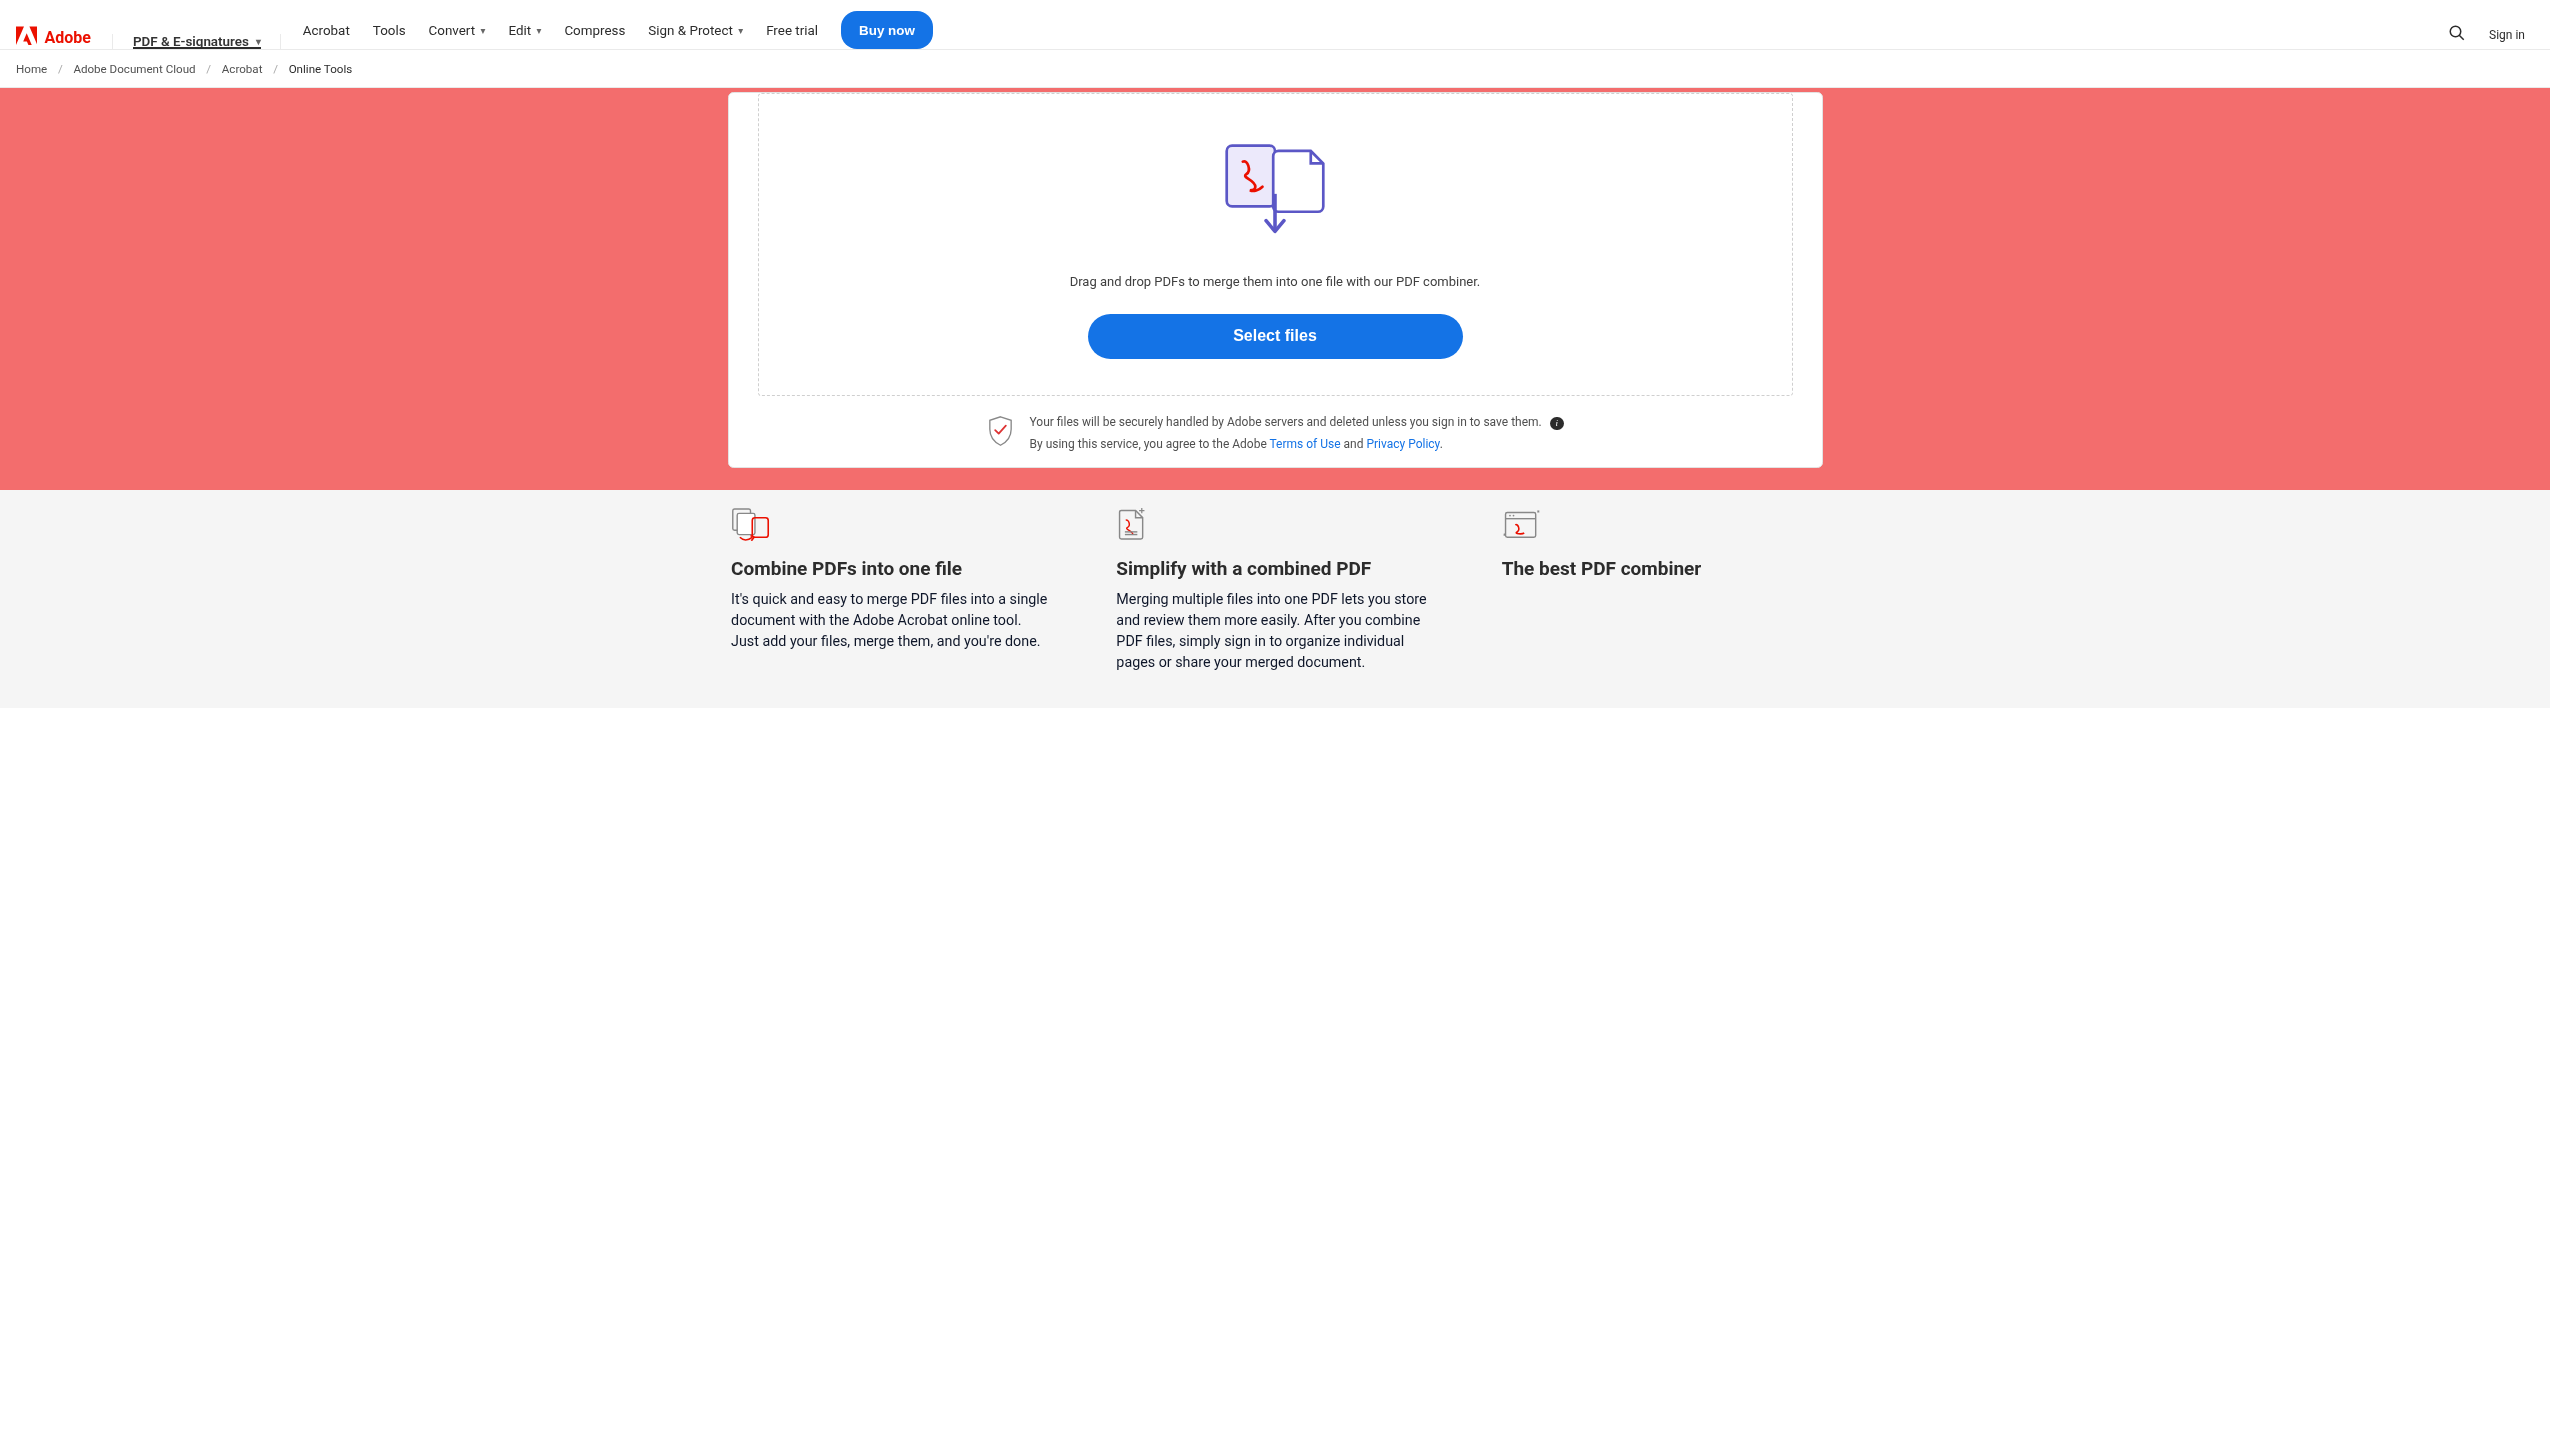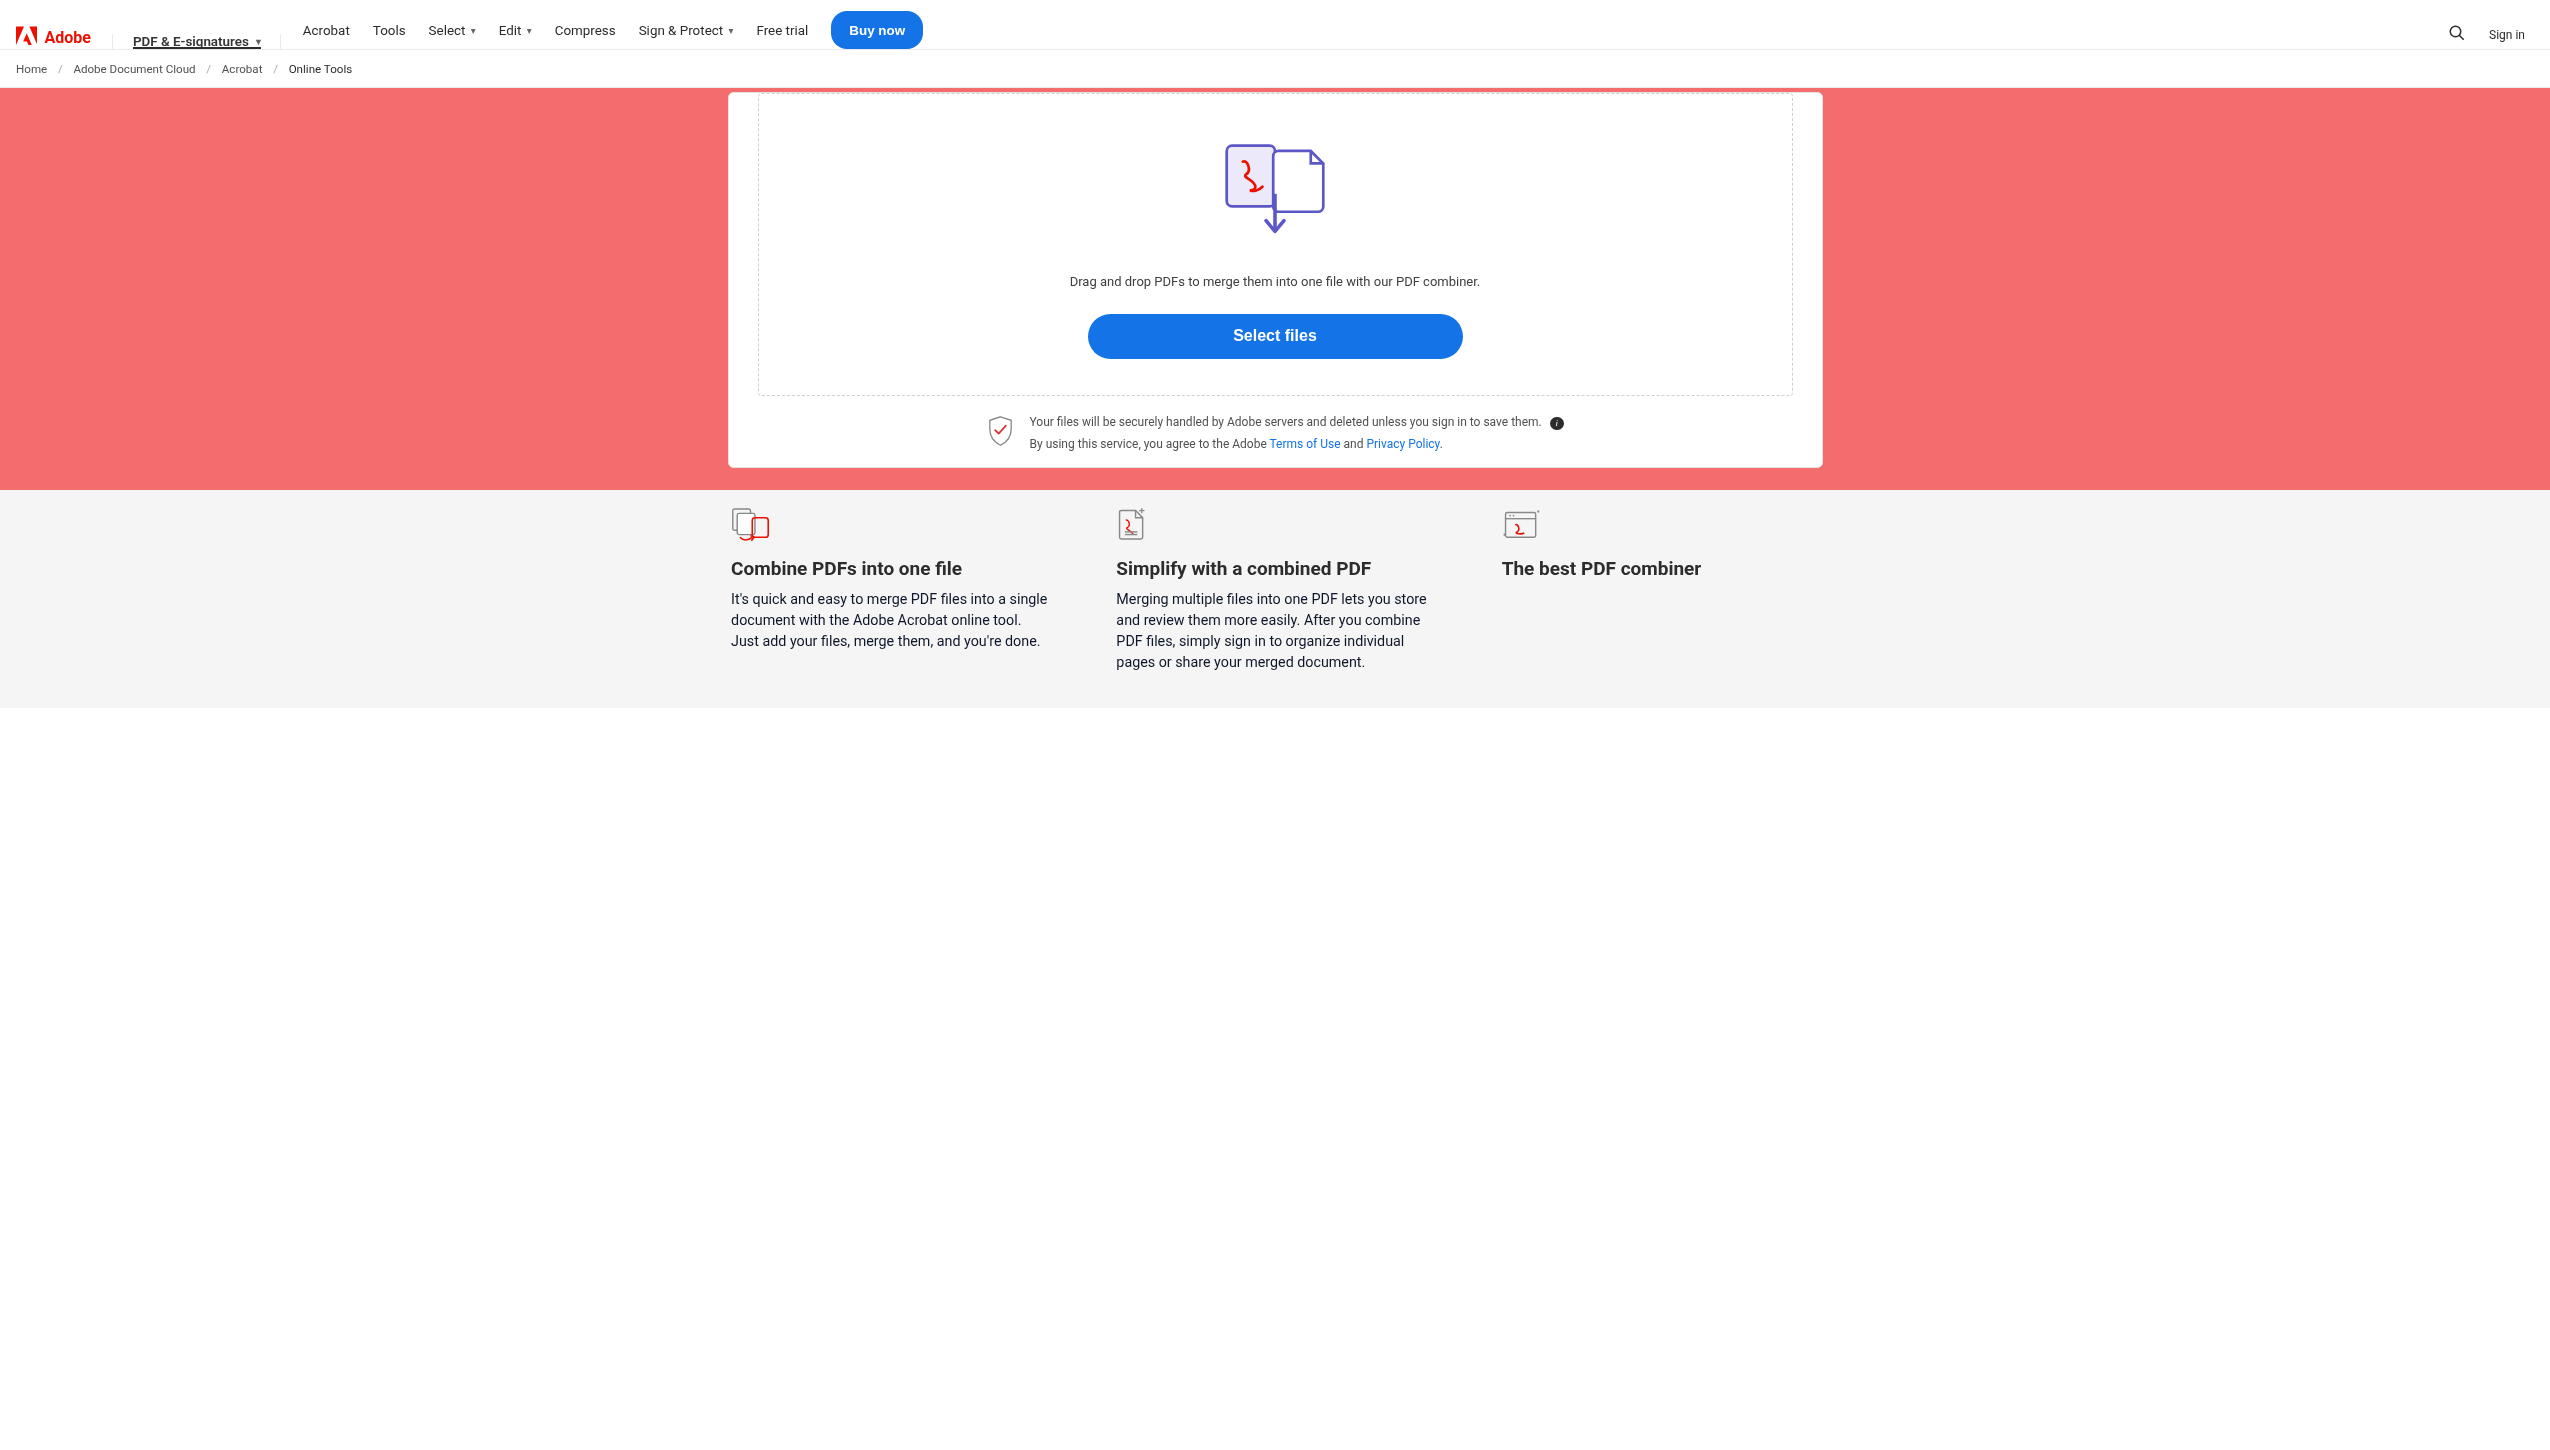--- a/index.html
+++ b/index.html
@@ -65,21 +65,21 @@
 
   <div class="nav-tab active">
     <span>PDF &amp; E-signatures</span>
     <span class="chev" style="margin-left:7.1px">▾</span>
   </div>
 
   <div class="nav-items">
     <span>Acrobat</span>
     <span>Tools</span>
     <span class="drop">
-        <span>Select</span>
+        <span>Convert</span>
         <span class="chev">▾</span>
       </span>
     <span class="drop">
         <span>Edit</span>
         <span class="chev">▾</span>
       </span>
     <span>Compress</span>
     <span class="drop">
         <span>Sign &amp; Protect</span>
         <span class="chev">▾</span>

